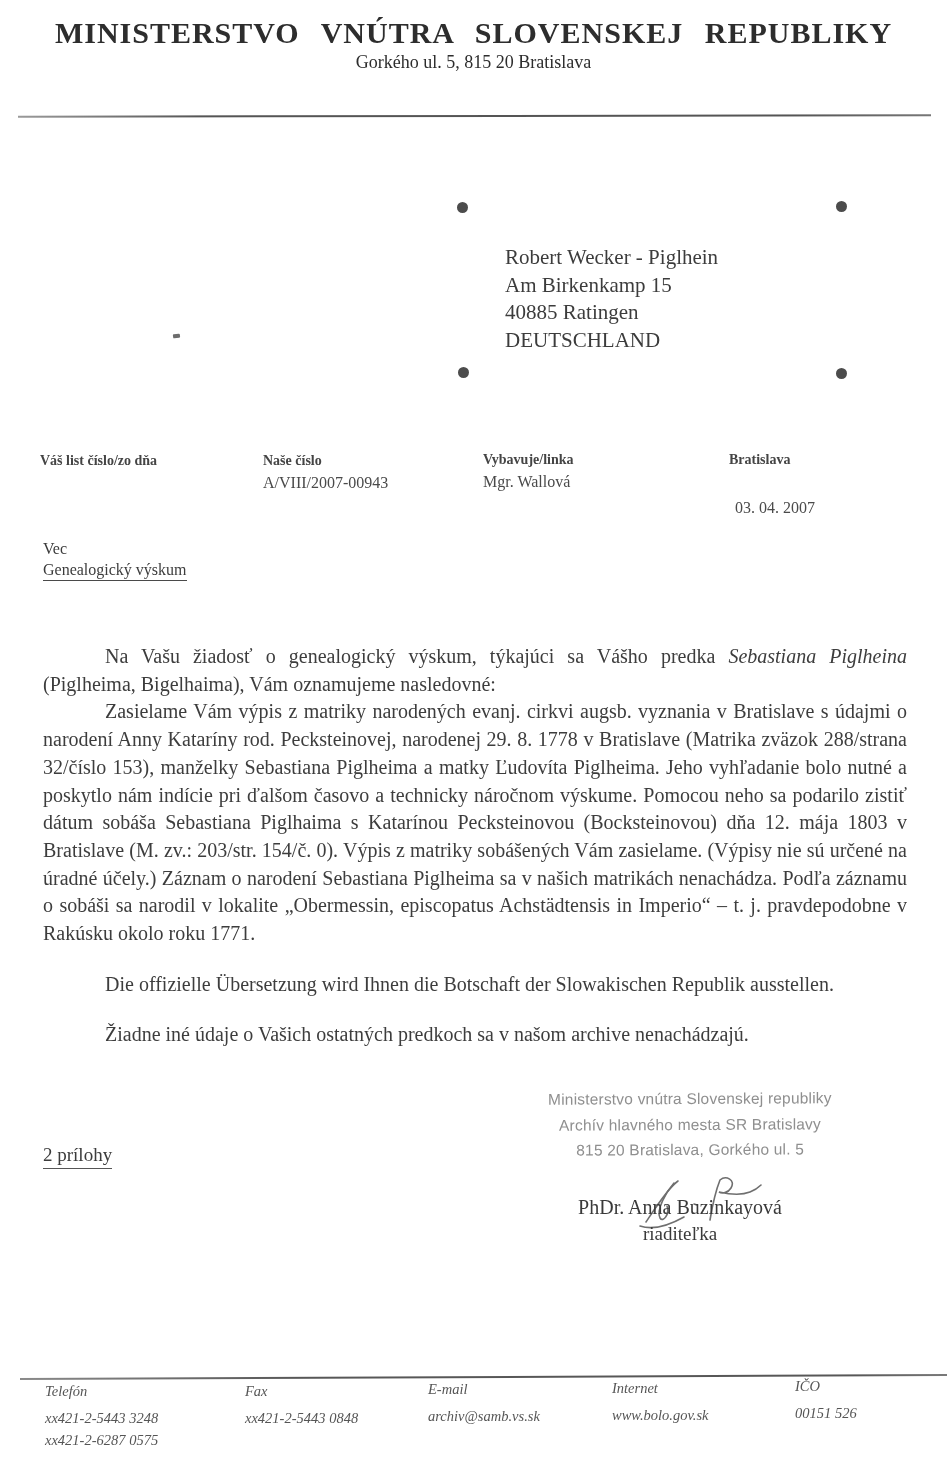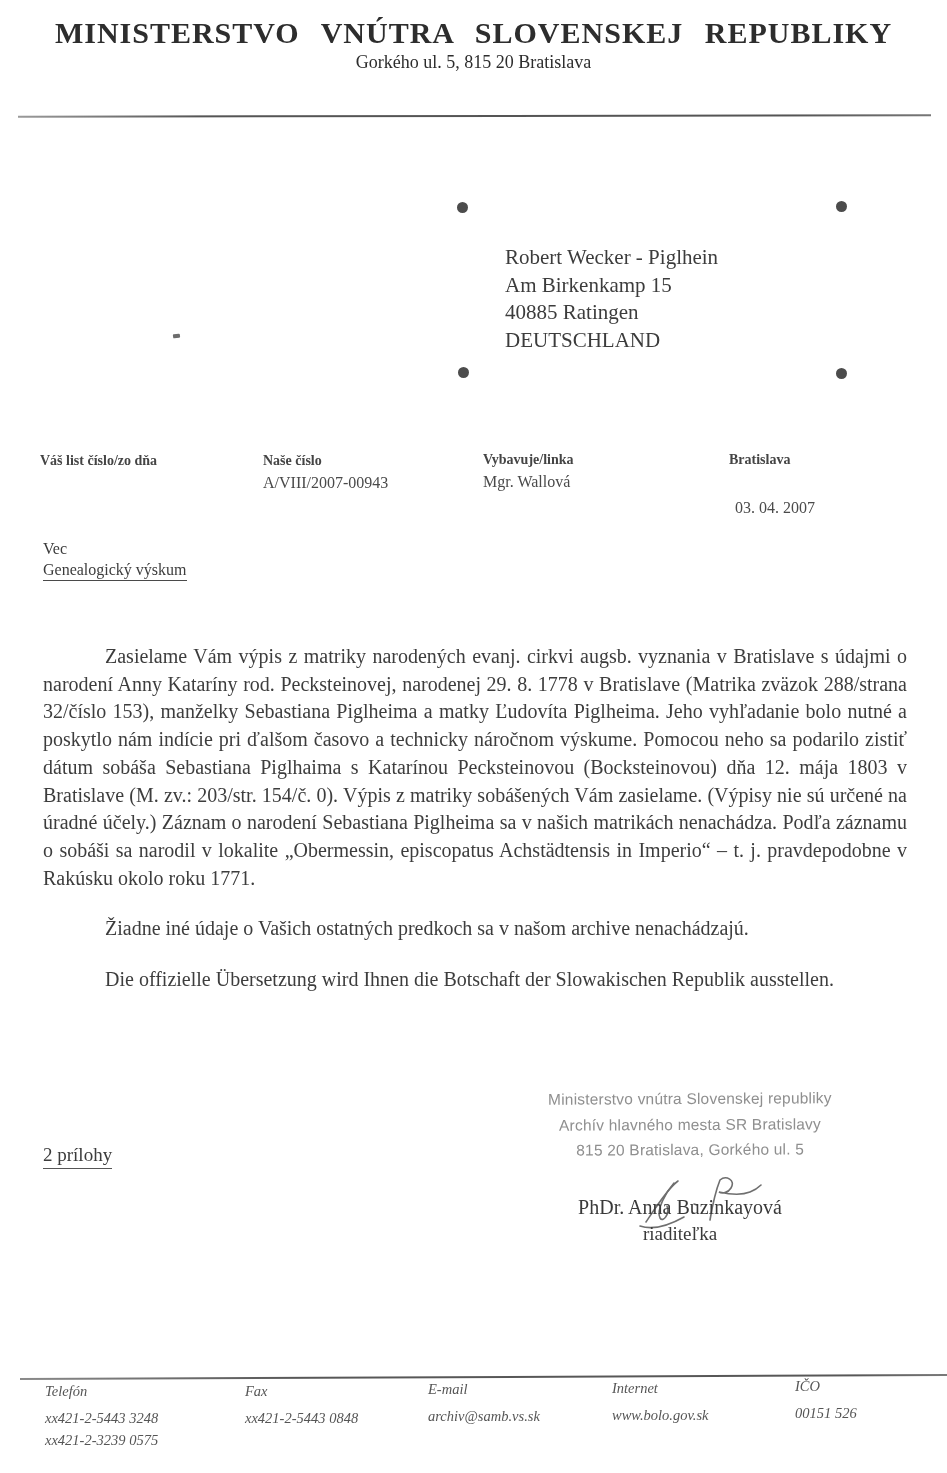--- a/index.html
+++ b/index.html
@@ -95,23 +95,24 @@
   <div class="ref-value r2v">A/VIII/2007-00943</div>
   <div class="ref-value r3v">Mgr. Wallová</div>
   <div class="ref-value r4v">03. 04. 2007</div>
 
   <div class="subject">
     <div>Vec</div>
     <div class="underlined">Genealogický výskum</div>
   </div>
 
   <div class="body-text">
+    <p><span>Na Vašu žiadosť o genealogický výskum, týkajúci sa  Vášho predka  </span><span class="italic">Sebastiana Piglheina</span><span> (Piglheima, Bigelhaima), Vám oznamujeme nasledovné:</span></p>
     <p>Zasielame Vám výpis z matriky narodených evanj. cirkvi augsb. vyznania v Bratislave s údajmi o narodení Anny Kataríny rod. Pecksteinovej, narodenej 29. 8. 1778 v Bratislave (Matrika zväzok 288/strana 32/číslo 153), manželky Sebastiana Piglheima a matky Ľudovíta Piglheima. Jeho vyhľadanie bolo nutné a poskytlo nám indície pri ďalšom časovo a technicky náročnom výskume. Pomocou neho sa podarilo zistiť dátum sobáša Sebastiana Piglhaima s Katarínou Pecksteinovou (Bocksteinovou) dňa 12. mája 1803 v Bratislave (M. zv.: 203/str. 154/č. 0). Výpis z matriky sobášených Vám zasielame. (Výpisy nie sú určené na úradné účely.) Záznam o narodení Sebastiana Piglheima sa v našich matrikách nenachádza. Podľa záznamu o sobáši sa narodil v lokalite „Obermessin, episcopatus Achstädtensis in Imperio“ – t. j. pravdepodobne v Rakúsku okolo roku 1771.</p>
+    <p class="gap">Die offizielle  Übersetzung wird Ihnen die Botschaft der Slowakischen Republik ausstellen.</p>
     <p class="gap">Žiadne iné údaje o Vašich ostatných predkoch sa v našom archive nenachádzajú.</p>
-    <p class="gap">Die offizielle  Übersetzung wird Ihnen die Botschaft der Slowakischen Republik ausstellen.</p>
   </div>
 
   <div class="stamp">
     <div>Ministerstvo vnútra Slovenskej republiky</div>
     <div>Archív hlavného mesta SR Bratislavy</div>
     <div>815 20  Bratislava, Gorkého ul. 5</div>
   </div>
 
   <div class="enclosures">2 prílohy</div>
 
@@ -128,21 +129,21 @@
   <div class="sig-block">
     <div class="sig-name">PhDr. Anna Buzinkayová</div>
     <div class="sig-title">riaditeľka</div>
   </div>
 
   <div class="footer-rule"></div>
   <div class="footer">
     <div class="fcol fc0">
       <span class="flabel">Telefón</span>
       <span class="fvalue">xx421-2-5443 3248</span>
-      <span class="fvalue">xx421-2-3239 0575</span>
+      <span class="fvalue">xx421-2-6287 0575</span>
     </div>
     <div class="fcol fc1">
       <span class="flabel">Fax</span>
       <span class="fvalue">xx421-2-5443 0848</span>
     </div>
     <div class="fcol fc2">
       <span class="flabel">E-mail</span>
       <span class="fvalue">archiv@samb.vs.sk</span>
     </div>
     <div class="fcol fc3">

